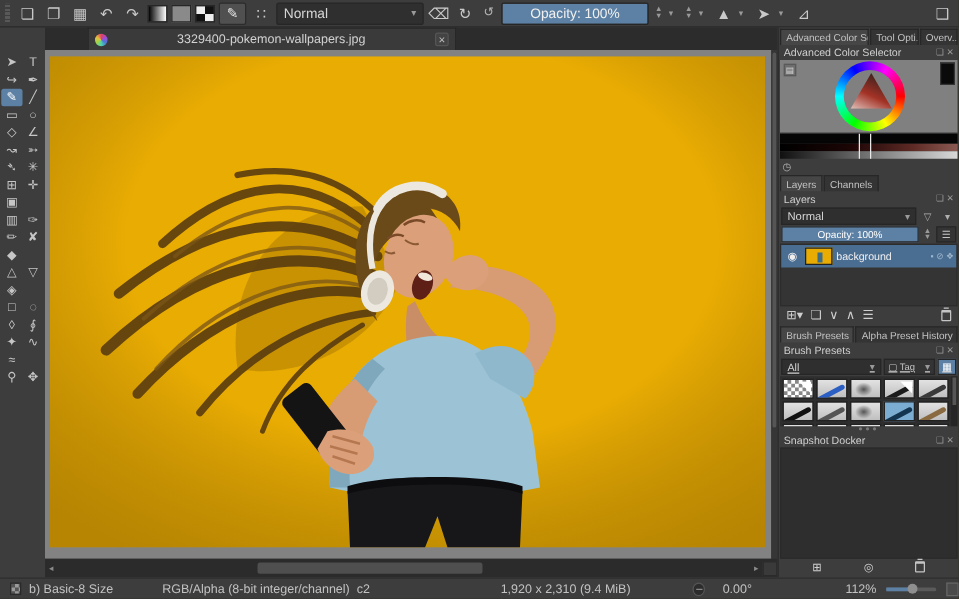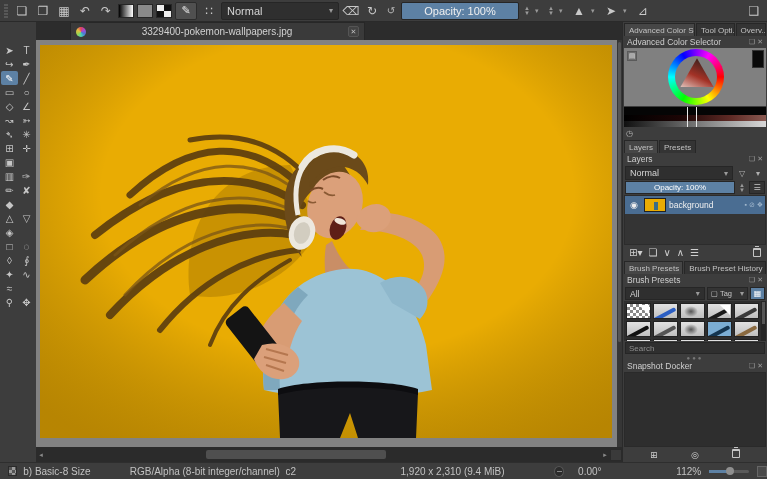--- a/index.html
+++ b/index.html
@@ -103,21 +103,21 @@
   #layer-list{flex:0 0 50px;background:#343434;margin:0 1px;border:1px solid #2c2c2c;}
   .layer-row{height:18px;background:#4a6d92;display:flex;align-items:center;gap:3px;padding:0 2px;}
   .layer-row .eye{width:14px;text-align:center;color:#eee;font-size:9px;}
   .layer-thumb{width:22px;height:14px;background:#e9ac03;border:1px solid #222;position:relative;}
   .layer-thumb:after{content:"";position:absolute;left:9px;top:3px;width:4px;height:8px;background:#3d6d86;}
   .layer-name{flex:1;color:#f0f0f0;font-size:8.5px;}
   .layer-flags{display:flex;gap:2px;color:#9fb6cc;font-size:7px;}
   .lbtns{height:15px;display:flex;align-items:center;gap:6px;padding:0 6px;color:#cfcfcf;font-size:10px;}
   .lbtns .grow{flex:1;}
   
-  .filter-row{display:flex;align-items:center;gap:2px;padding:1px 2px;}
+  .filter-row{display:flex;align-items:center;gap:2px;padding:1px 2px;text-decoration:underline;}
   .filter-dd{flex:1;height:13px;background:#2f2f2f;border:1px solid #262626;display:flex;align-items:center;
              justify-content:space-between;padding:0 4px;color:#d5d5d5;font-size:8.5px;}
   .tag-btn{height:13px;border:1px solid #262626;background:#343434;color:#c5c5c5;font-size:7.5px;
            display:flex;align-items:center;padding:0 3px;gap:2px;}
   .view-btn{width:15px;height:13px;background:#5d81a4;border:1px solid #262626;color:#fff;font-size:8px;
             display:flex;align-items:center;justify-content:center;}
   #brush-grid-wrap{position:relative;height:40px;margin:0 1px;background:#2e2e2e;overflow:hidden;}
   #brush-grid{display:grid;grid-template-columns:repeat(5,1fr);gap:2px;padding:2px 7px 0 2px;}
   .thumb{position:relative;height:16px;background:linear-gradient(180deg,#e2e2e2,#bfbfbf);overflow:hidden;border:1px solid #222;}
   .thumb.sel{background:#7badd3;}
@@ -377,21 +377,21 @@
       <div class="tick" style="left:63px"></div>
       <div class="tick" style="left:72px"></div>
     </div>
 
     <div id="history-row">
       <span>◷</span>
     </div>
 
     <div class="dock-tabs">
       <div class="dock-tab active">Layers</div>
-      <div class="dock-tab">Presets</div>
+      <div class="dock-tab">Channels</div>
     </div>
 
     <div class="sec-header">
       <span>Layers</span>
       <span class="hicons">
           <span>❏</span>
           <span>✕</span>
         </span>
     </div>
 
@@ -429,21 +429,21 @@
       <span>❏</span>
       <span>∨</span>
       <span>∧</span>
       <span>☰</span>
       <span class="grow"></span>
       <span class="trash"></span>
     </div>
 
     <div class="dock-tabs">
       <div class="dock-tab active">Brush Presets</div>
-      <div class="dock-tab">Brush Preset History</div>
+      <div class="dock-tab">Alpha Preset History</div>
     </div>
 
     <div class="sec-header">
       <span>Brush Presets</span>
       <span class="hicons">
           <span>❏</span>
           <span>✕</span>
         </span>
     </div>
 
@@ -498,23 +498,20 @@
           <div class="thumb"></div>
           <div class="thumb"></div>
           <div class="thumb"></div>
           <div class="thumb"></div>
         </div>
       <div id="brush-vscroll">
           <div class="bthumb"></div>
         </div>
     </div>
 
-    <div class="search-row">
-      <input class="search-input" placeholder="Search" style="">
-    </div>
 
     <div class="splitter">●●●</div>
 
     <div class="sec-header">
       <span>Snapshot Docker</span>
       <span class="hicons">
           <span>❏</span>
           <span>✕</span>
         </span>
     </div>

